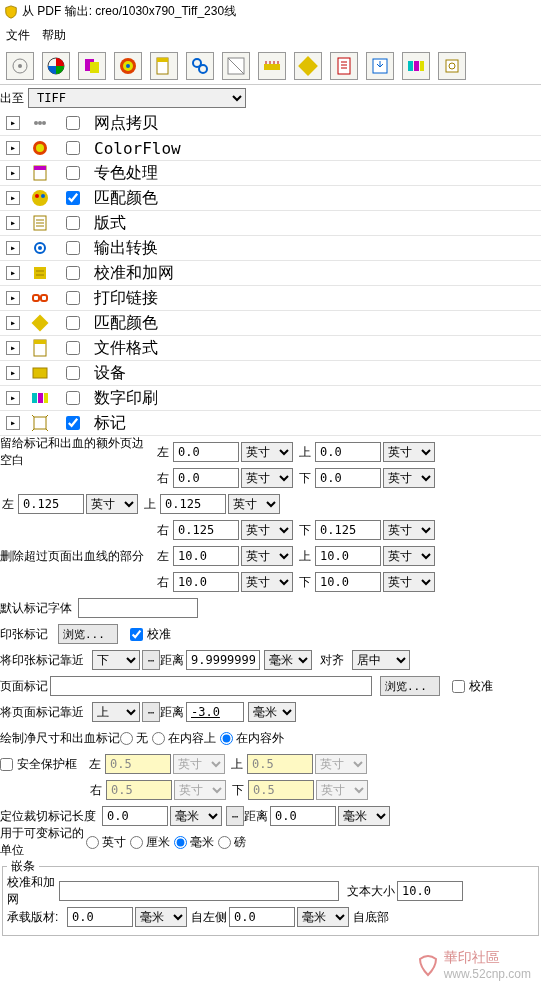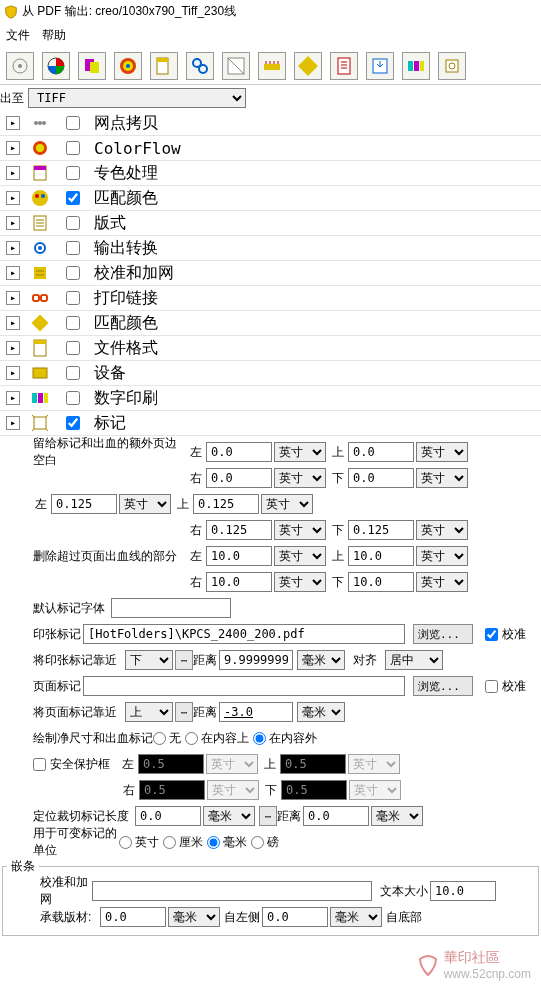--- a/index.html
+++ b/index.html
@@ -12,27 +12,27 @@
 .output-row { display: flex; align-items: center; padding: 3px 0; }
 .output-row label { margin-right: 4px; }
 .output-select { flex: 0 0 218px; height: 20px; background: #f0f0f0; border: 1px solid #7a7a7a; font-family: monospace; font-size: 12px; padding: 0 4px; }
 .tree-container { }
 .tree-row { display: flex; align-items: center; height: 25px; border-bottom: 1px solid #e5e5e5; }
 .expand-btn { width: 14px; height: 14px; border: 1px solid #888; background: #fff; display: flex; align-items: center; justify-content: center; font-size: 10px; margin: 0 6px; cursor: pointer; font-family: monospace; line-height: 1; }
 .tree-icon { width: 20px; height: 20px; margin: 0 4px; }
 .tree-check { width: 14px; height: 14px; margin: 0 12px; }
 .tree-label { flex: 1; font-family: monospace; font-size: 16px; padding-left: 2px; }
 .form-area { padding: 4px 0; }
-.form-row { display: flex; align-items: center; height: 24px; margin-bottom: 2px; margin-left: 33px; }
+.form-row { display: flex; align-items: center; height: 24px; margin-bottom: 2px; }
 .form-label { font-size: 12px; }
 .w155 { width: 155px; text-align: left; }
 .w-auto { margin-right: 6px; }
 .side-label { width: 16px; text-align: center; font-family: monospace; }
 .num-input { width: 66px; height: 20px; border: 1px solid #7a7a7a; font-family: monospace; font-size: 12px; padding: 0 4px; margin: 0 2px; }
-.num-input:disabled { background: #000000; color: #888; }
+.num-input:disabled { background: #fef9c3; color: #888; }
 .unit-select { width: 52px; height: 20px; border: 1px solid #7a7a7a; background: #efefef; font-size: 12px; margin: 0 4px 0 0; }
 .text-input { height: 20px; border: 1px solid #7a7a7a; font-family: monospace; font-size: 12px; padding: 0 4px; }
 .browse-btn { width: 60px; height: 20px; border: 1px solid #888; background: #e8e8e8; font-family: monospace; font-size: 11px; cursor: pointer; padding: 0 4px; text-align: left; }
 .dots-btn { width: 18px; height: 20px; border: 1px solid #888; background: #e8e8e8; font-family: monospace; font-size: 11px; cursor: pointer; display: flex; align-items: center; justify-content: center; }
 .small-select { width: 48px; height: 20px; border: 1px solid #7a7a7a; background: #efefef; font-size: 12px; margin: 0 2px; }
 .radio-group { display: flex; align-items: center; gap: 4px; }
 .radio-group label { display: flex; align-items: center; gap: 3px; font-size: 12px; }
 fieldset { border: 1px solid #bbb; margin: 4px 2px; padding: 4px; }
 legend { font-size: 12px; padding: 0 4px; }
 .watermark { position: fixed; right: 10px; bottom: 10px; opacity: 0.6; color: #c04040; font-size: 14px; display: flex; align-items: center; gap: 4px; }
@@ -324,21 +324,20 @@
     <select class="unit-select"><option>英寸</option></select>
   </div>
 
   <div class="form-row">
     <span class="form-label w-auto">默认标记字体</span>
     <input class="text-input" style="width: 120px;" value="">
   </div>
 
   <div class="form-row">
     <span class="form-label" style="width:50px">印张标记</span>
-    <input class="text-input" style="width: 322px;" value="[HotFolders]\KPCS_2400_200.pdf">
     <span style="width:8px"></span>
     <button class="browse-btn">浏览...</button>
     <span style="width:12px"></span>
     <input type="checkbox" checked="" style="">
     <span style="margin-left:4px">校准</span>
   </div>
 
   <div class="form-row">
     <span class="form-label" style="width:90px">将印张标记靠近</span>
     <select class="small-select"><option>下</option></select>
@@ -358,21 +357,21 @@
     <span style="width:12px"></span>
     <input type="checkbox" style="">
     <span style="margin-left:4px">校准</span>
   </div>
 
   <div class="form-row">
     <span class="form-label" style="width:90px">将页面标记靠近</span>
     <select class="small-select"><option>上</option></select>
     <button class="dots-btn">⋯</button>
     <span class="form-label">距离</span>
-    <input class="num-input" style="width: 74px; text-decoration: underline;" value="-3.0">
+    <input class="num-input" style="width: 58px; text-decoration: underline;" value="-3.0">
     <select class="small-select"><option>毫米</option></select>
   </div>
 
   <div class="form-row">
     <span class="form-label" style="width:120px">绘制净尺寸和出血标记</span>
     <div class="radio-group">
       <label>
           <input type="radio" name="dm" style="">
           <span>无</span>
         </label>

